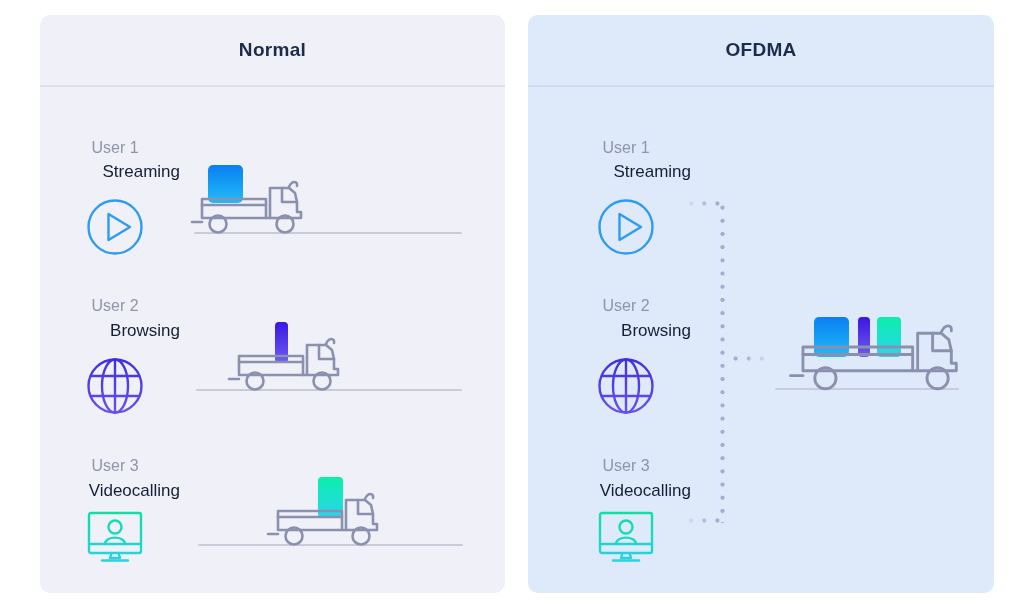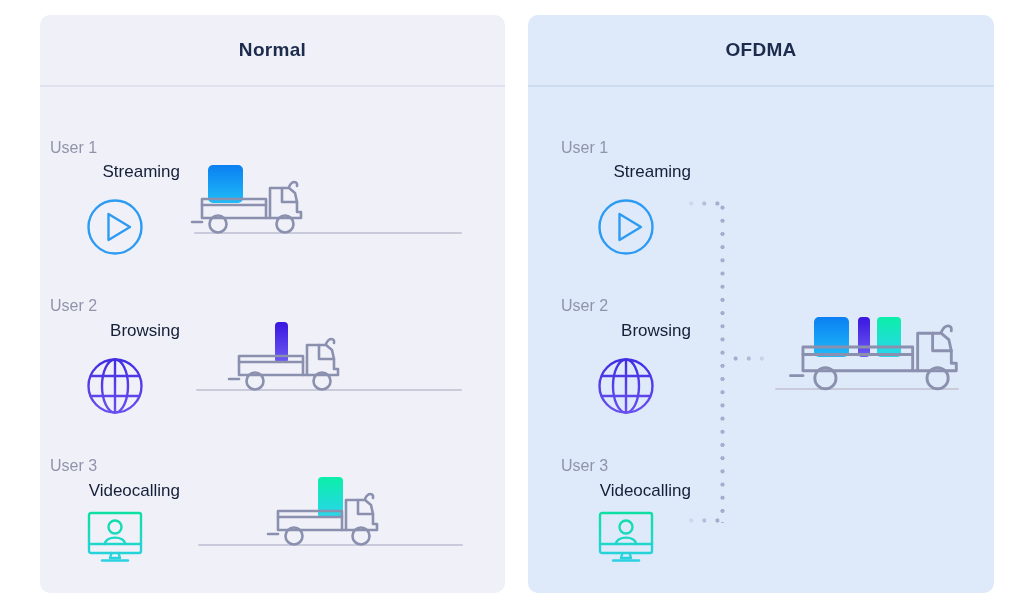--- a/index.html
+++ b/index.html
@@ -9,21 +9,21 @@
   .panel{position:absolute;top:15px;height:578px;border-radius:10px;}
   #panel-normal{left:40px;width:465px;background:var(--normal-bg);}
   #panel-ofdma{left:512px;width:466px;background:var(--ofdma-bg);margin-left:16px;}
 
   .panel-header{position:absolute;left:0;top:0;width:100%;height:70px;
     display:flex;align-items:center;justify-content:center;
     font-size:19px;font-weight:700;letter-spacing:.3px;color:var(--header-c);}
   #panel-normal .panel-header{border-bottom:2px solid var(--divider-n);}
   #panel-ofdma .panel-header{border-bottom:2px solid var(--divider-o);}
 
-  .user-name{position:absolute;width:130px;text-align:left;font-size:16px;
+  .user-name{position:absolute;width:130px;text-align:center;font-size:16px;
     line-height:22px;color:var(--name-c);}
   .user-activity{position:absolute;width:130px;text-align:right;font-size:17px;
     line-height:22px;color:var(--activity-c);}
 
   .icon{position:absolute;}
 
   .road{position:absolute;height:2px;background:var(--road);border-radius:1px;}
 
   .cargo{position:absolute;border-radius:4px;
     background:linear-gradient(180deg,var(--c1),var(--c2));}

